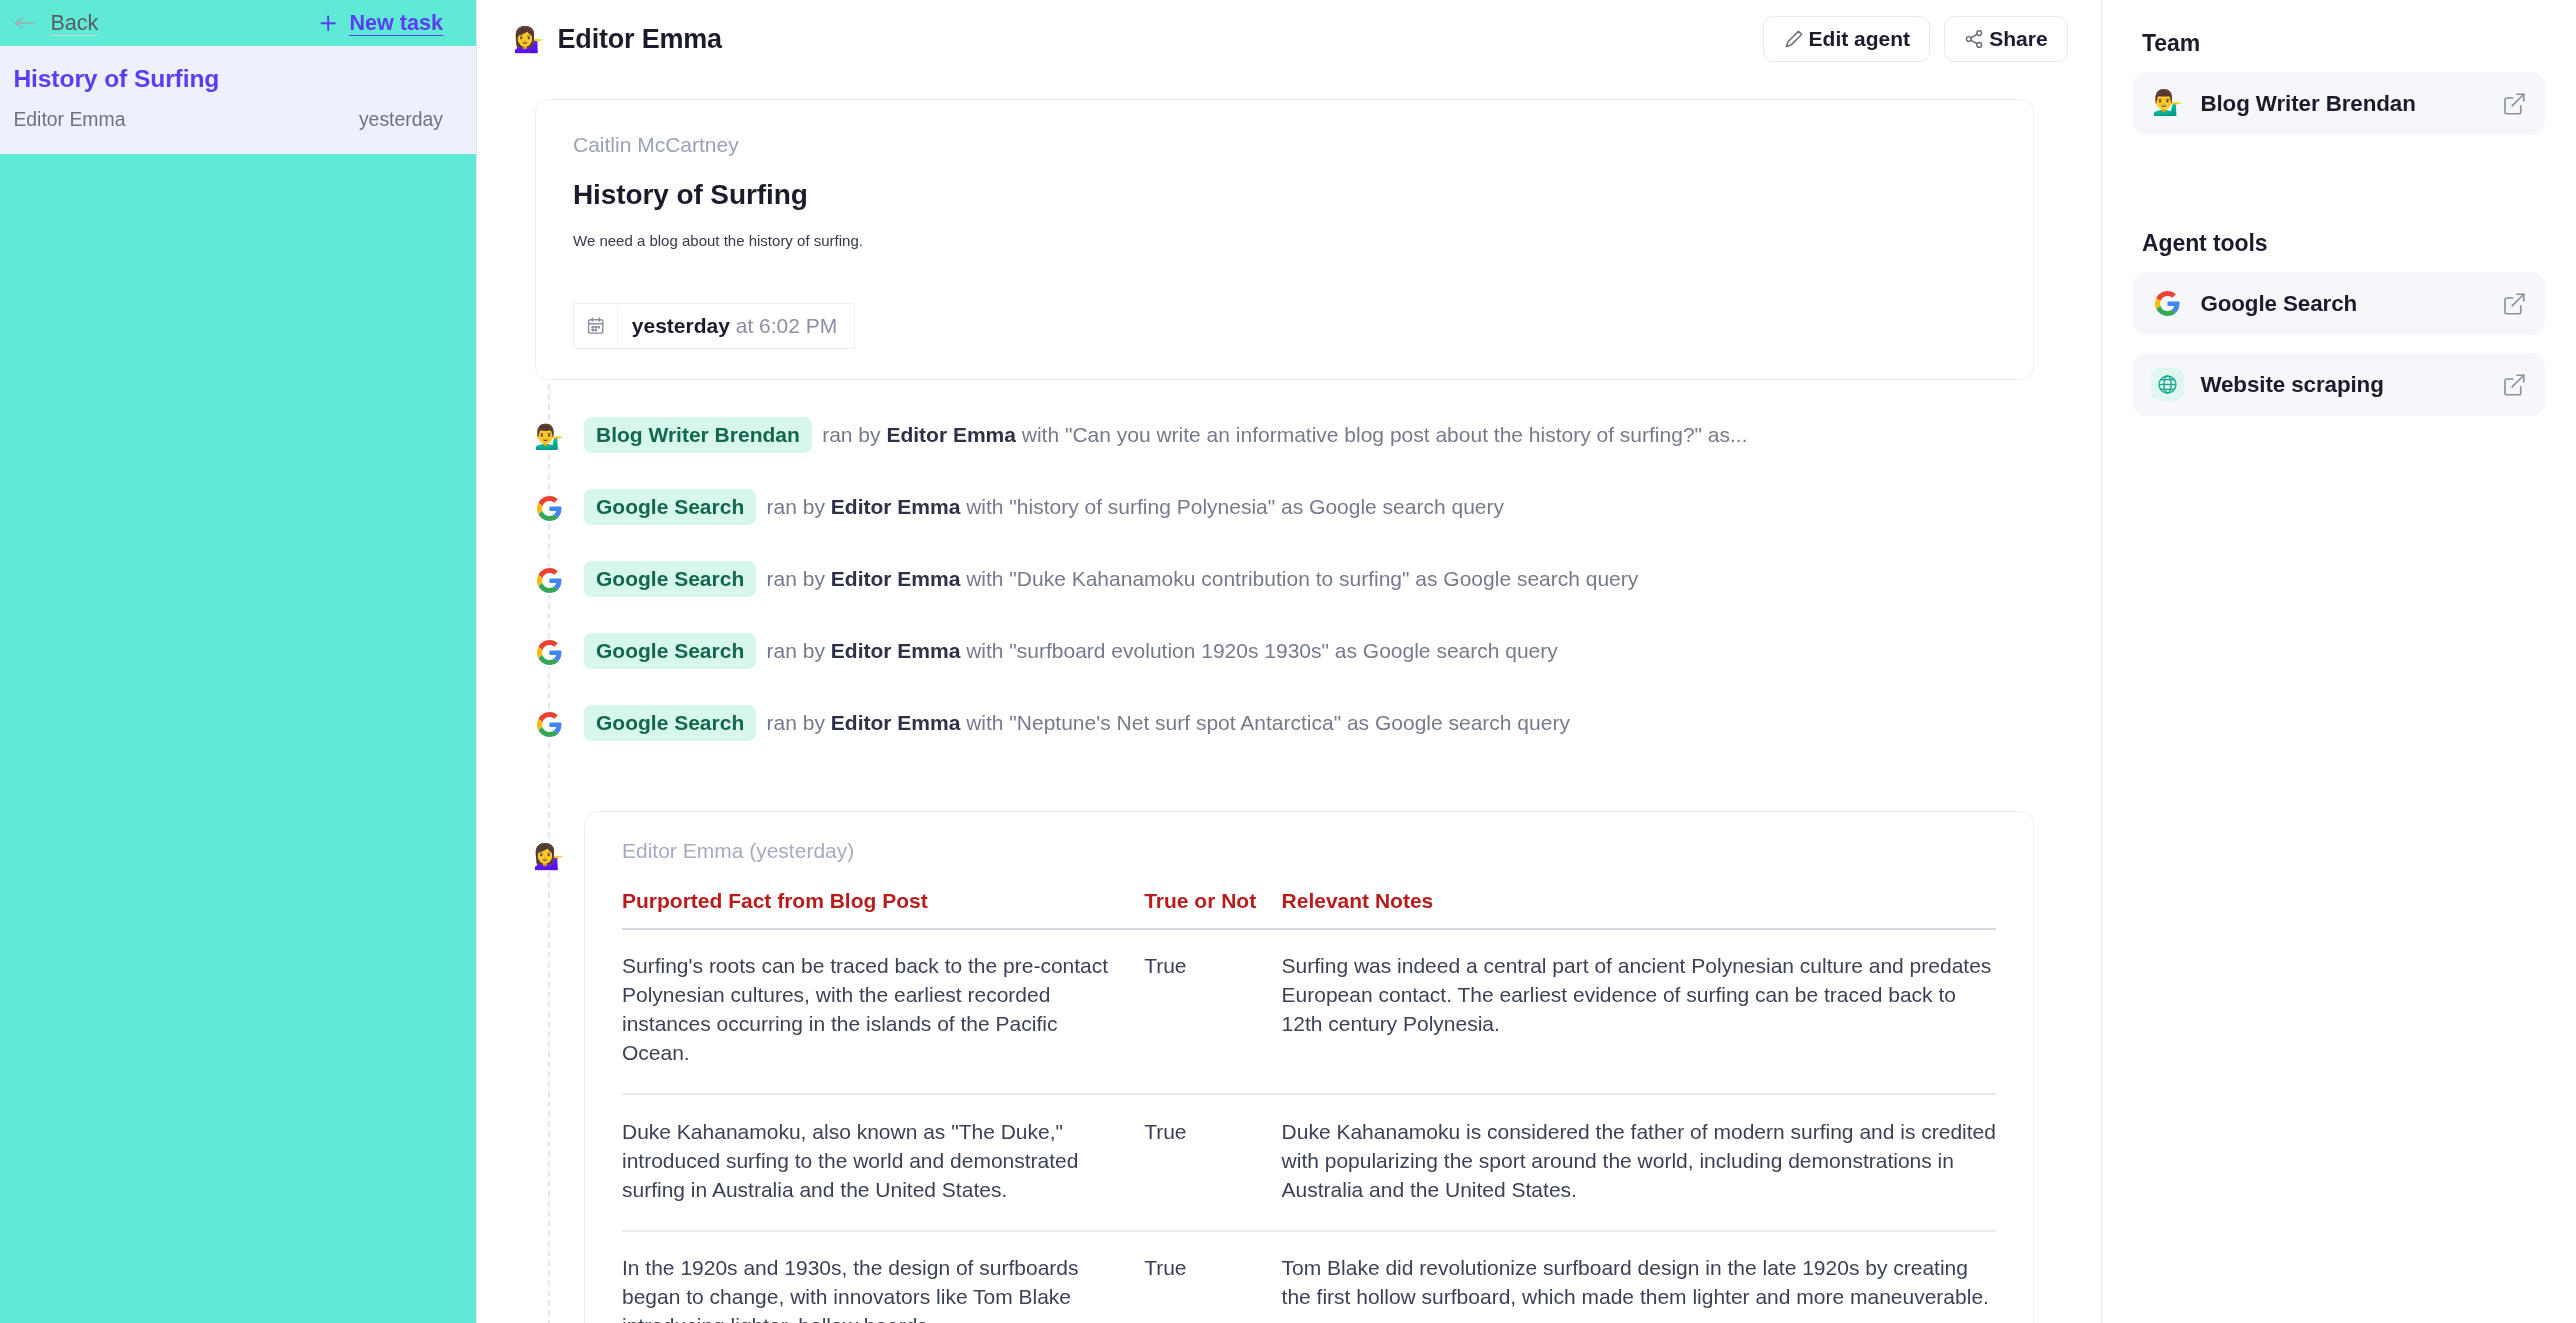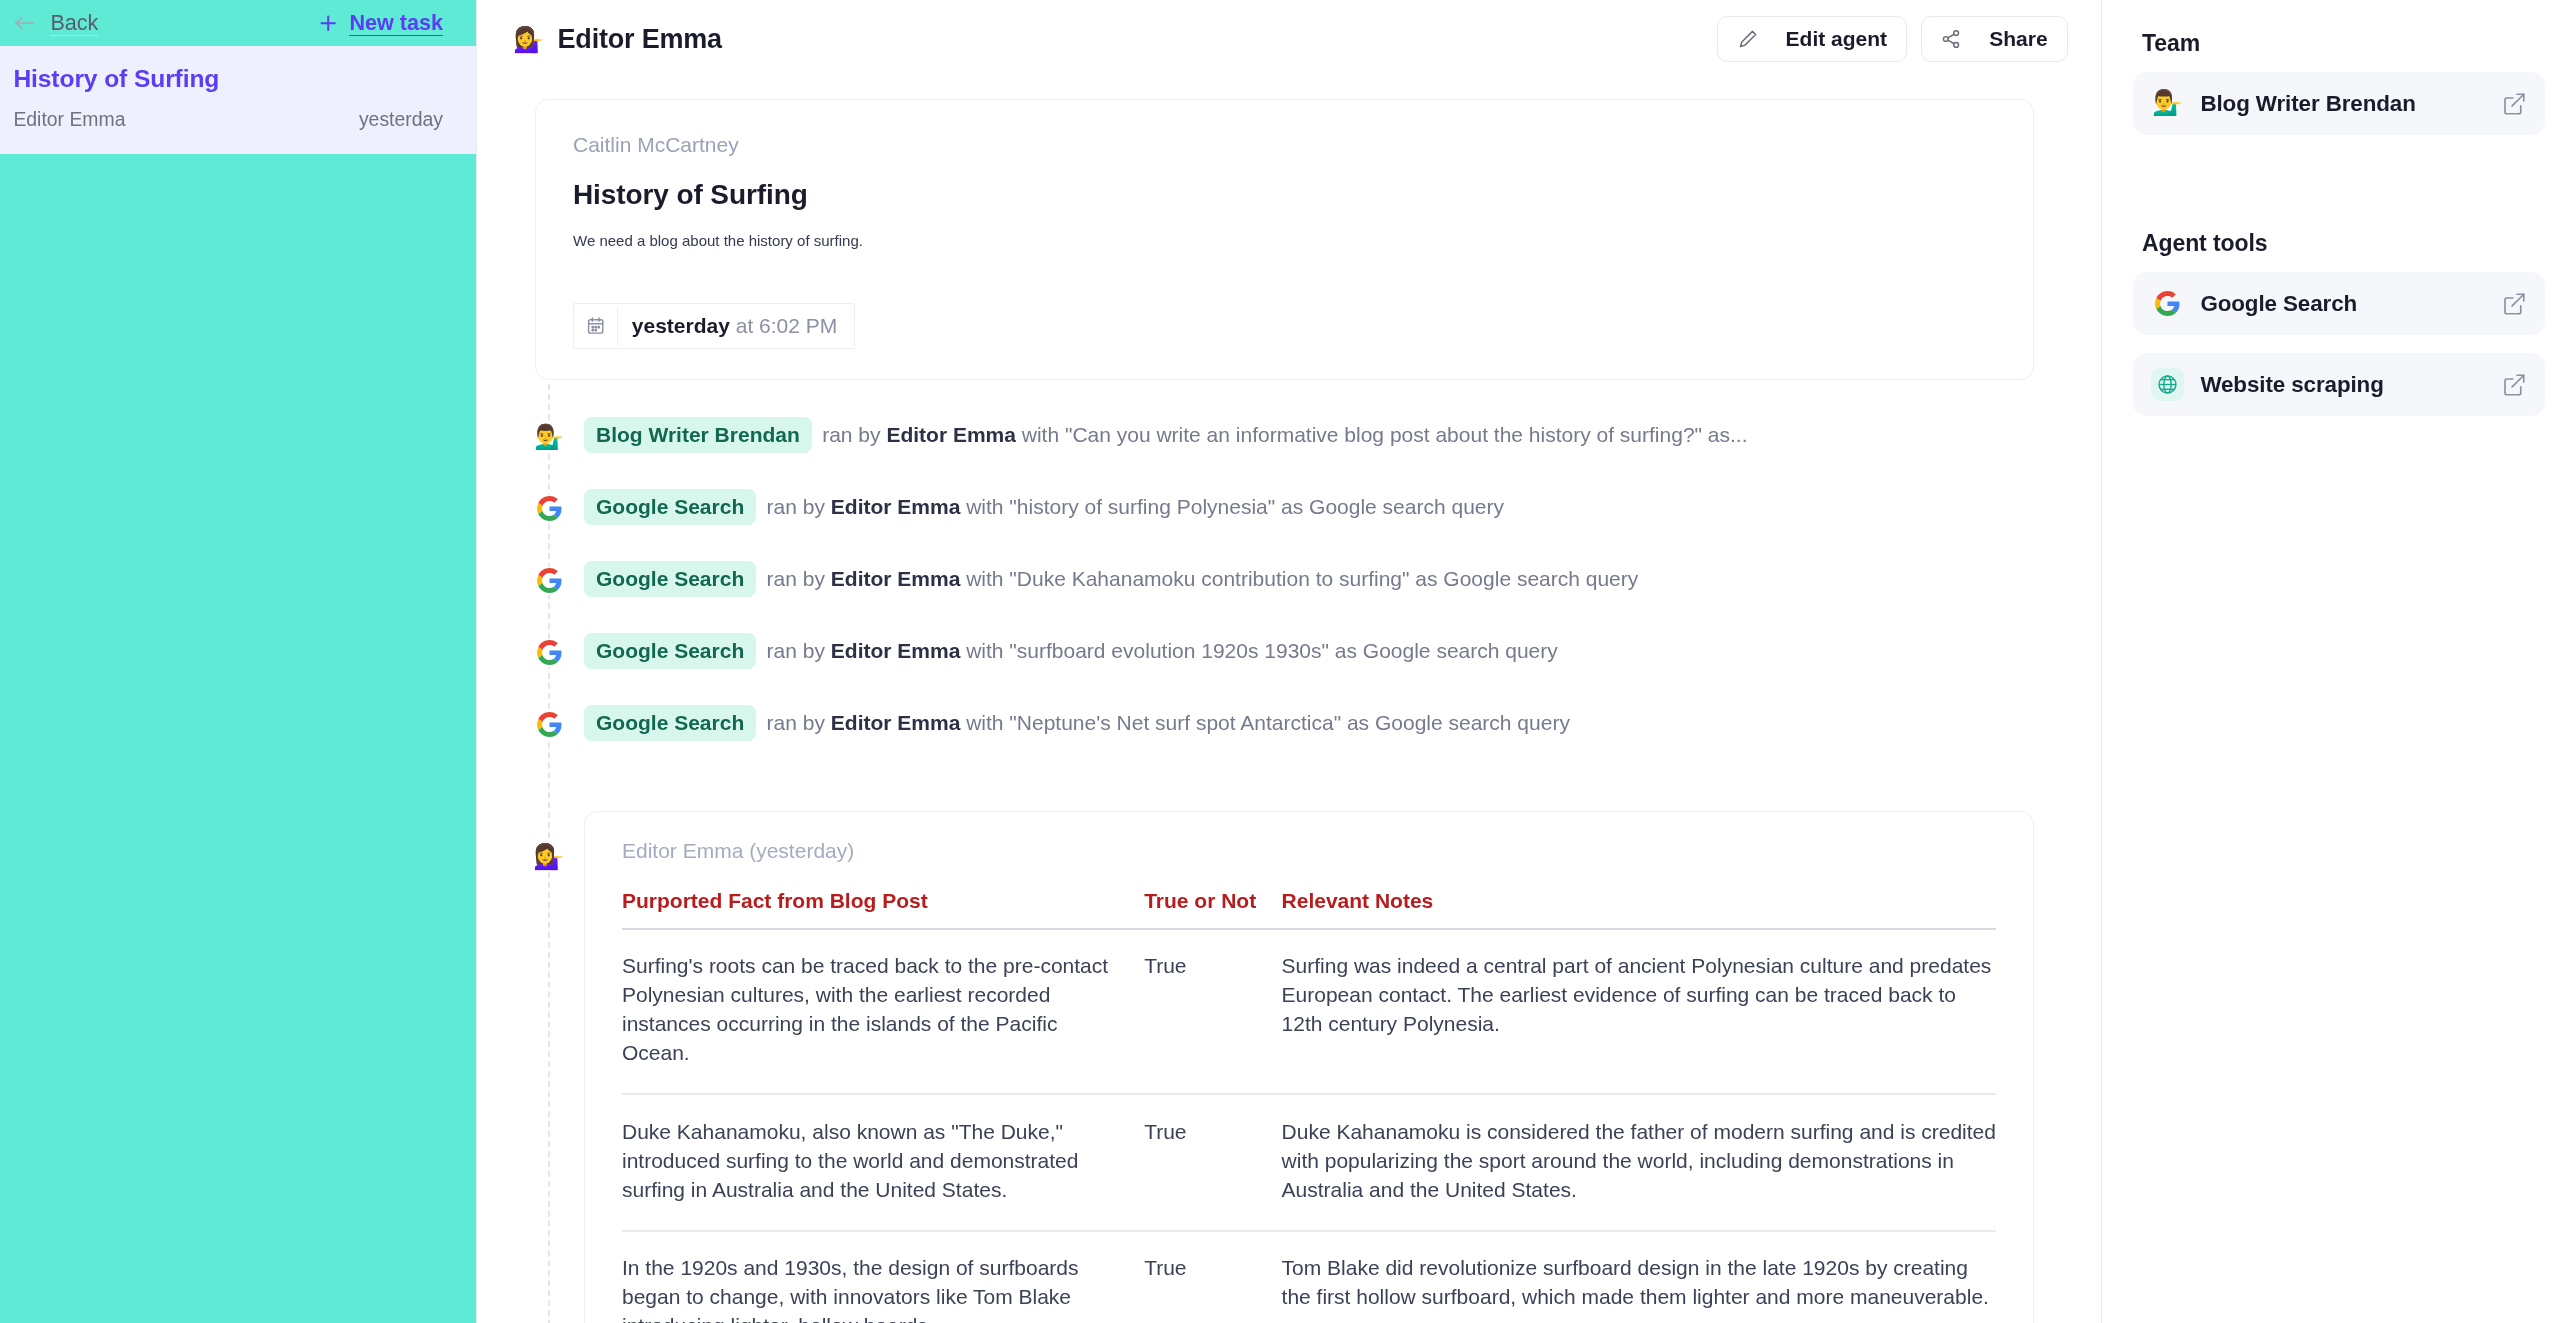--- a/index.html
+++ b/index.html
@@ -62,21 +62,21 @@
     display: flex; align-items: center; justify-content: space-between;
     padding: 0 33px 0 36px;
   }
   .header-left { display: flex; align-items: center; gap: 13.4px; }
   .header-avatar { font-size: 25px; line-height: 1; }
   .header-title {
     font-size: 27px; font-weight: 700; color: #1a1c2b; letter-spacing: -0.2px;
   }
   .header-actions { display: flex; gap: 13.4px; }
   .hbtn {
-    display: flex; align-items: center; gap: 28px;
+    display: flex; align-items: center; gap: 5px;
     border: 1.5px solid #e7e8ee; border-radius: 10.4px;
     background: #fff; padding: 10.4px 19.4px; cursor: pointer;
     font-size: 21px; font-weight: 700; color: #1a1c2b;
     font-family: "Liberation Sans", sans-serif;
   }
   .hbtn svg { width: 20px; height: 20px; display: block; color: #6b6d7c; flex: 0 0 auto; }
 
   
   .main-body {
     flex: 1 1 auto; overflow: hidden; position: relative;

